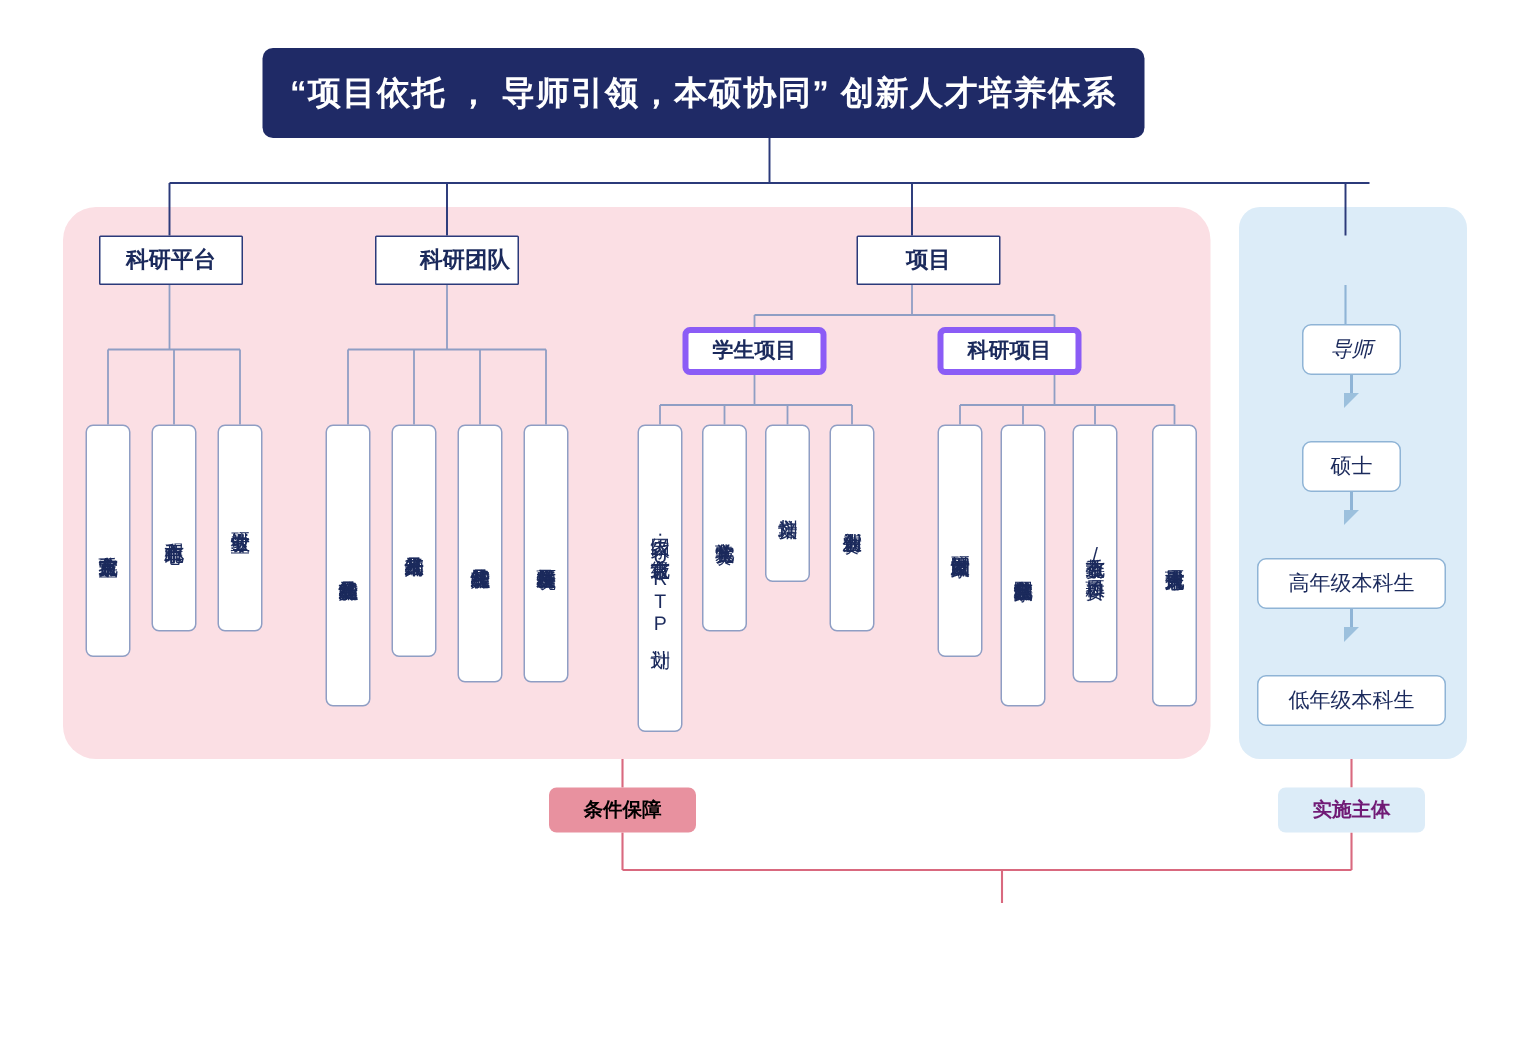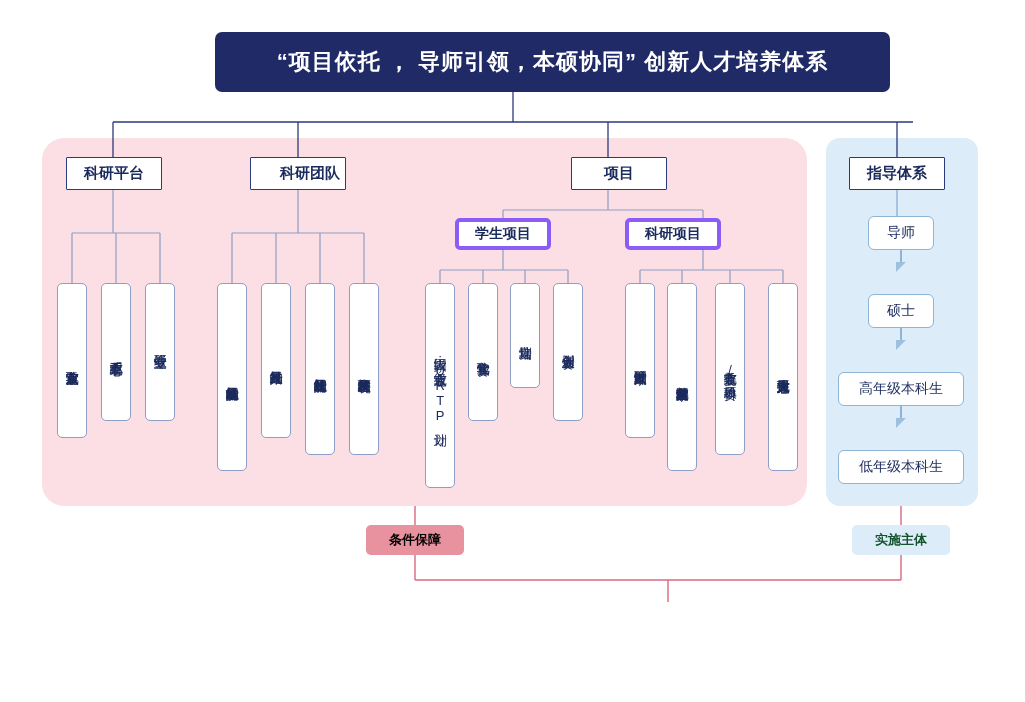--- a/index.html
+++ b/index.html
@@ -99,21 +99,21 @@
   
   .tag {
     background: #e8919f;
     color: #000000;
     border-radius: 5px;
     font-size: 13px;
     font-weight: bold;
   }
   .tag.blue {
     background: #dcecf8;
-    color: #14532d;
+    color: #701a75;
     border: 0;
     font-weight: bold;
   }
   .outcome {
     background: #d9697f;
     color: #ffffff;
     border-radius: 7px;
     font-size: 23px;
     font-weight: bold;
     letter-spacing: 2px;
@@ -186,21 +186,21 @@
     <g stroke="#d9697f" stroke-width="1.4" fill="none">
       <path d="M415 506 L415 525"></path>
       <path d="M901 506 L901 525"></path>
       <path d="M415 555 L415 580"></path>
       <path d="M901 555 L901 580"></path>
       <path d="M415 580 L901 580"></path>
       <path d="M668 580 L668 602"></path>
     </g>
   </svg>
 
-  <div class="node title-banner" style="left:175px; top:32px; width:675px; height:60px;margin-left:40px;">
+  <div class="node title-banner" style="left:175px; top:32px; width:588px; height:60px;">
     <span>“项目依托 ， 导师引领，本硕协同” 创新人才培养体系</span>
   </div>
 
   <div class="node lvl1" style="left:66px; top:157px; width:96px; height:33px;">
     <span>科研平台</span>
   </div>
   <div class="node leaf" style="left:57px; top:283px; width:30px; height:155px;">
     <span>北京市重点实验室</span>
   </div>
   <div class="node leaf" style="left:101px; top:283px; width:30px; height:138px;">
@@ -255,24 +255,21 @@
   <div class="node leaf" style="left:667px; top:283px; width:30px; height:188px;">
     <span>国家北京自然科学基金</span>
   </div>
   <div class="node leaf" style="left:715px; top:283px; width:30px; height:172px;">
     <span>北京市教委/科委项目</span>
   </div>
   <div class="node leaf" style="left:768px; top:283px; width:30px; height:188px;">
     <span>北京市优秀人才项目…</span>
   </div>
 
-  <div class="node lvl1" style="left:849px; top:157px; width:96px; height:33px;">
-    <span>指导体系</span>
-  </div>
-  <div class="node chain" style="left:868px; top:216px; width:66px; height:34px;">
+  <div class="node chain" style="left:868px; top:216px; width:66px; height:34px;font-style:italic;">
     <span>导师</span>
   </div>
   <div class="node chain" style="left:868px; top:294px; width:66px; height:34px;text-align:center;">
     <span>硕士</span>
   </div>
   <div class="node chain" style="left:838px; top:372px; width:126px; height:34px;">
     <span>高年级本科生</span>
   </div>
   <div class="node chain" style="left:838px; top:450px; width:126px; height:34px;">
     <span>低年级本科生</span>

